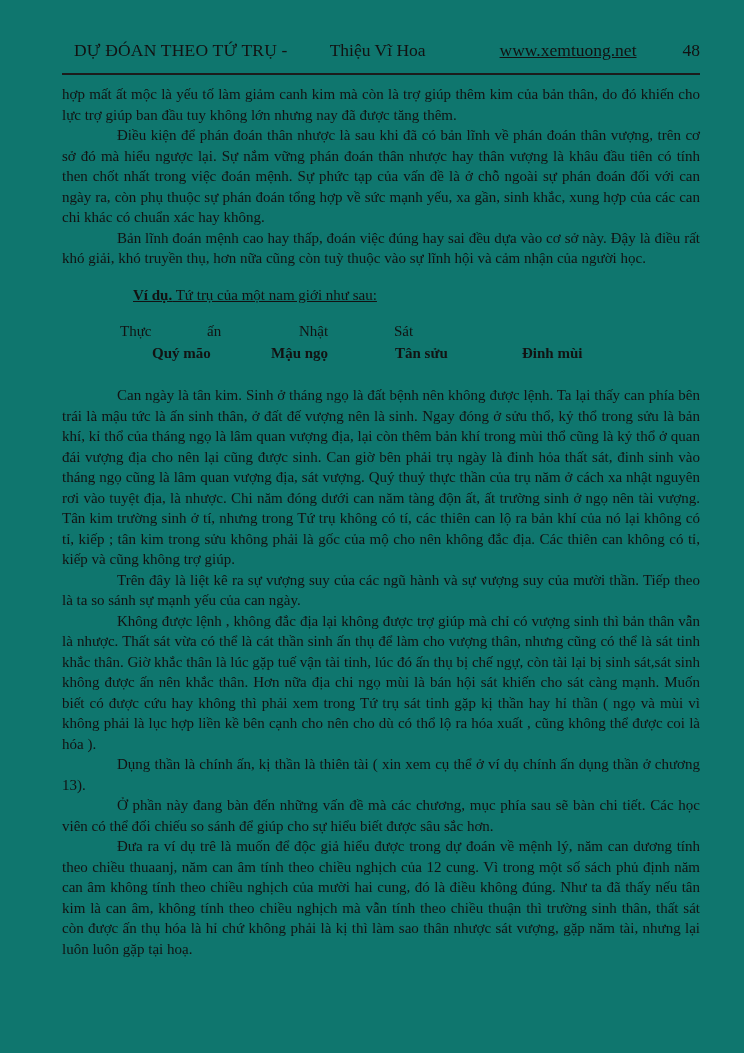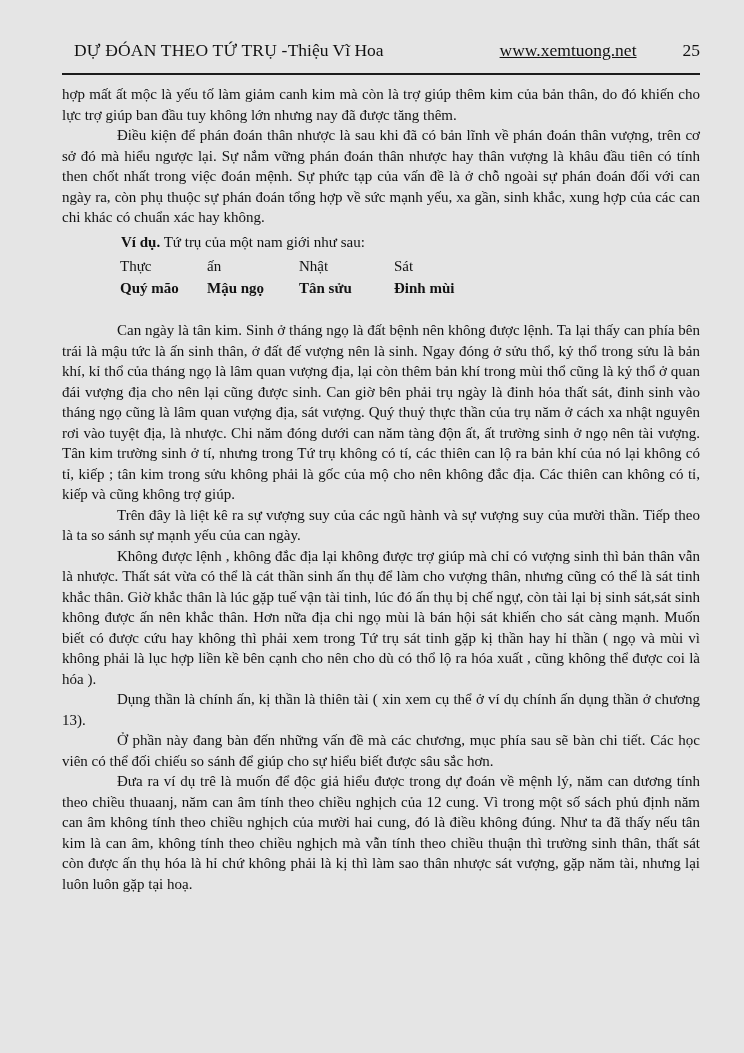--- a/index.html
+++ b/index.html
@@ -4,88 +4,89 @@
 <style>
   html, body {
     margin: 0;
     padding: 0;
     background: #ffffff;
   }
   .page {
     position: relative;
     width: 744px;
     height: 1053px;
-    background: #e5e5e5;
+    background: #0f766e;
     color: #121212;
     font-family: "Liberation Serif", "DejaVu Serif", serif;
     box-sizing: border-box;
     padding: 40px 44px 0 62px;
     overflow: hidden;
   }
   
   .page-header {
     display: flex;
     align-items: baseline;
     font-size: 17.5px;
     padding: 0 0 12px 12px;
     border-bottom: 2px solid #1c1c1c;
     margin-bottom: 9px;
     white-space: nowrap;
   }
   .hdr-title { letter-spacing: 0.2px; }
-  .hdr-author { }
+  .hdr-author { margin-left: 42px; }
   .hdr-link {
     margin-left: auto;
     text-decoration: underline;
     color: #121212;
     text-align: center;
   }
   .hdr-pagenum { margin-left: 46px; }
   
   .body-text {
     font-size: 15px;
     line-height: 20.5px;
     text-align: justify;
   }
   .para {
     margin: 0;
     text-indent: 55px;
   }
   .para.no-indent { text-indent: 0; }
-  .example-intro { margin: 4px; text-indent: 55px; }
+  .example-intro { margin: 16px; text-indent: 55px; text-decoration: underline; }
   .example-intro .lbl { font-weight: bold; }
   
   .pillar-table {
     margin: 0 0 21px 58px;
     line-height: 21.5px;
   }
   .trow { display: flex; }
   .tcell { display: inline-block; }
   .tcell.c1 { width: 87px; }
   .tcell.c2 { width: 92px; }
   .tcell.c3 { width: 95px; }
   .tcell.c4 { width: auto; }
-  .trow.bold .tcell { font-weight: bold; }
+  .trow.bold .tcell { font-weight: bold; margin-left: 32px; }
 </style>
 </head>
 <body>
 
 <div class="page">
 
   <div class="page-header">
     <span class="hdr-title">DỰ ĐÓAN THEO TỨ TRỤ -</span>
     <span class="hdr-author">Thiệu Vĩ  Hoa</span>
     <span class="hdr-link">www.xemtuong.net</span>
-    <span class="hdr-pagenum">25</span>
+    <span class="hdr-pagenum">48</span>
   </div>
 
   <div class="body-text">
 
     <p class="para no-indent">hợp mất ất mộc là yếu tố làm giảm canh kim mà còn là trợ giúp thêm kim của bản thân, do đó khiến cho lực trợ giúp ban đầu tuy không lớn nhưng nay đã được tăng thêm.</p>
     <p class="para">Điều kiện để phán đoán thân nhược là sau khi đã có bản lĩnh về phán đoán thân vượng, trên cơ sở đó mà hiểu ngược lại. Sự nắm vững phán đoán thân nhược hay thân vượng là khâu đầu tiên có tính then chốt nhất trong việc đoán mệnh. Sự phức tạp của vấn đề là ở chỗ ngoài sự phán đoán đối với can ngày ra, còn phụ thuộc sự phán đoán tổng hợp về sức mạnh yếu, xa gần, sinh khắc, xung hợp của các can chi khác có chuẩn xác hay không.</p>
+    <p class="para">Bản lĩnh đoán mệnh cao hay thấp, đoán việc đúng hay sai đều dựa vào cơ sở này. Đậy là điều rất khó giải, khó truyền thụ, hơn nữa cũng còn tuỳ thuộc vào sự lĩnh hội và cảm nhận của người học.</p>
 
     <p class="example-intro"><span class="lbl">Ví dụ.</span><span> Tứ trụ của một nam giới như sau:</span></p>
 
     <div class="pillar-table">
       <div class="trow">
         <span class="tcell c1">Thực</span>
         <span class="tcell c2">ấn</span>
         <span class="tcell c3">Nhật</span>
         <span class="tcell c4">Sát</span>
       </div>

